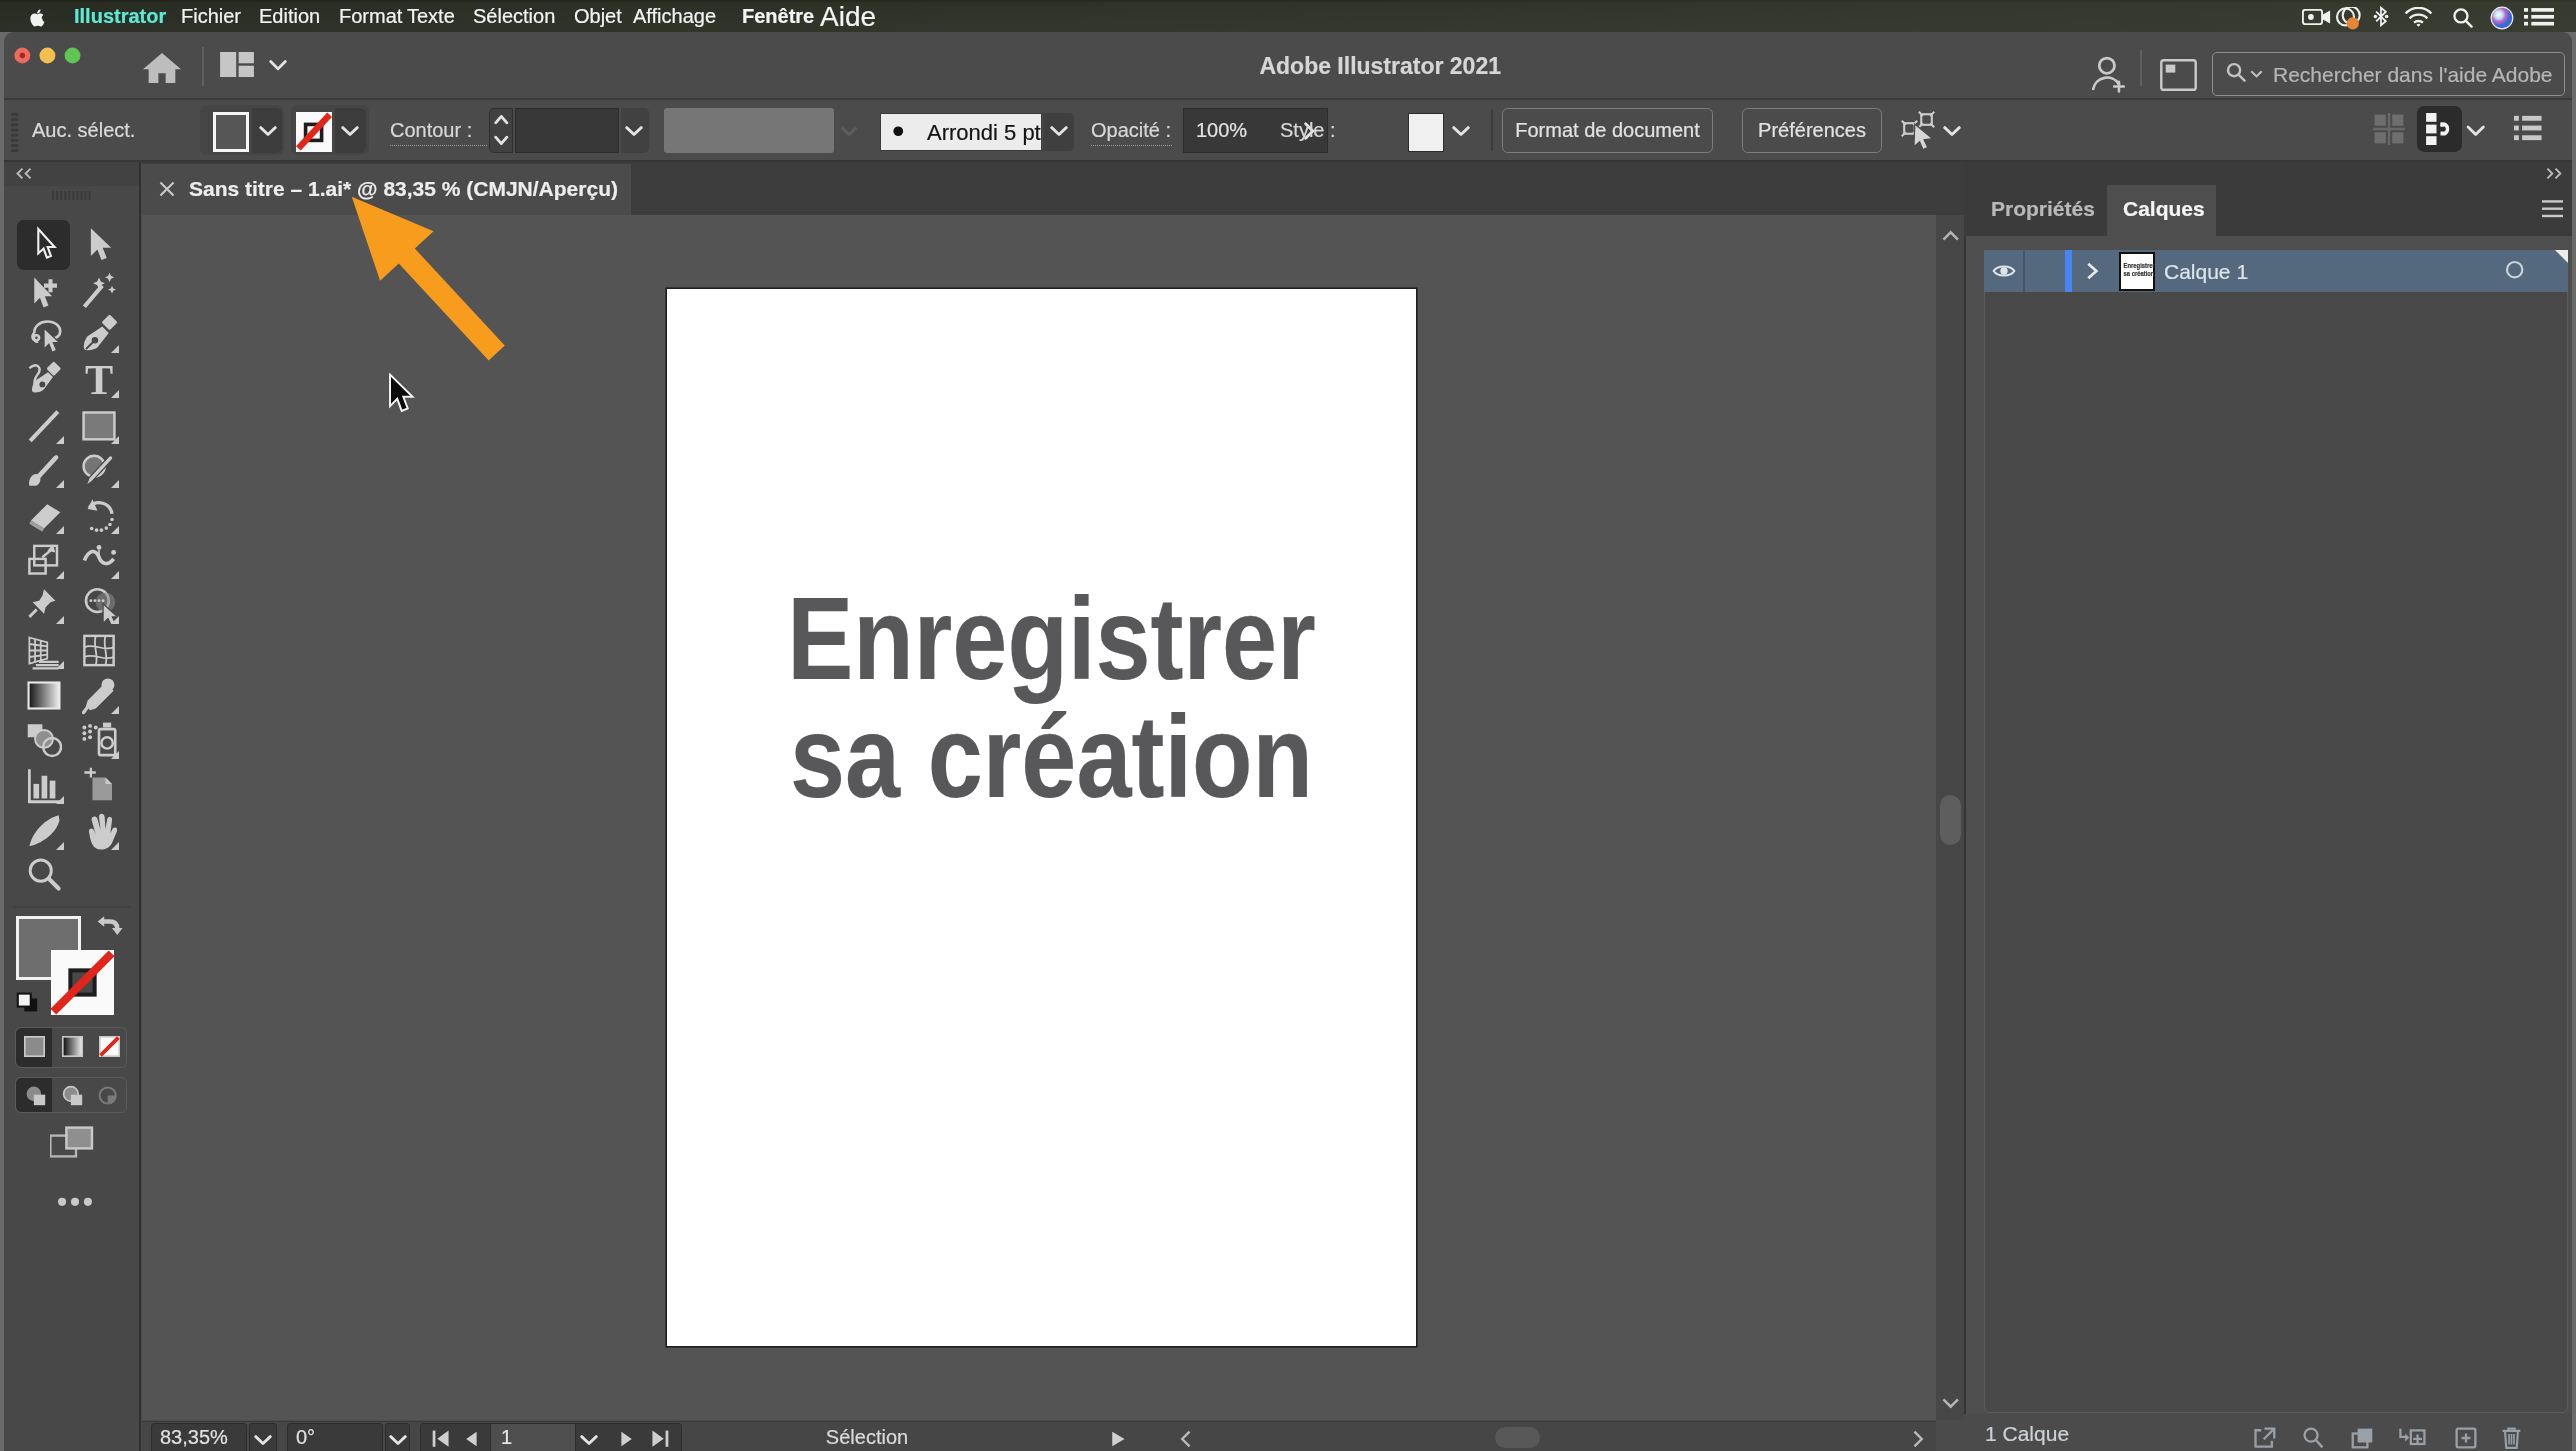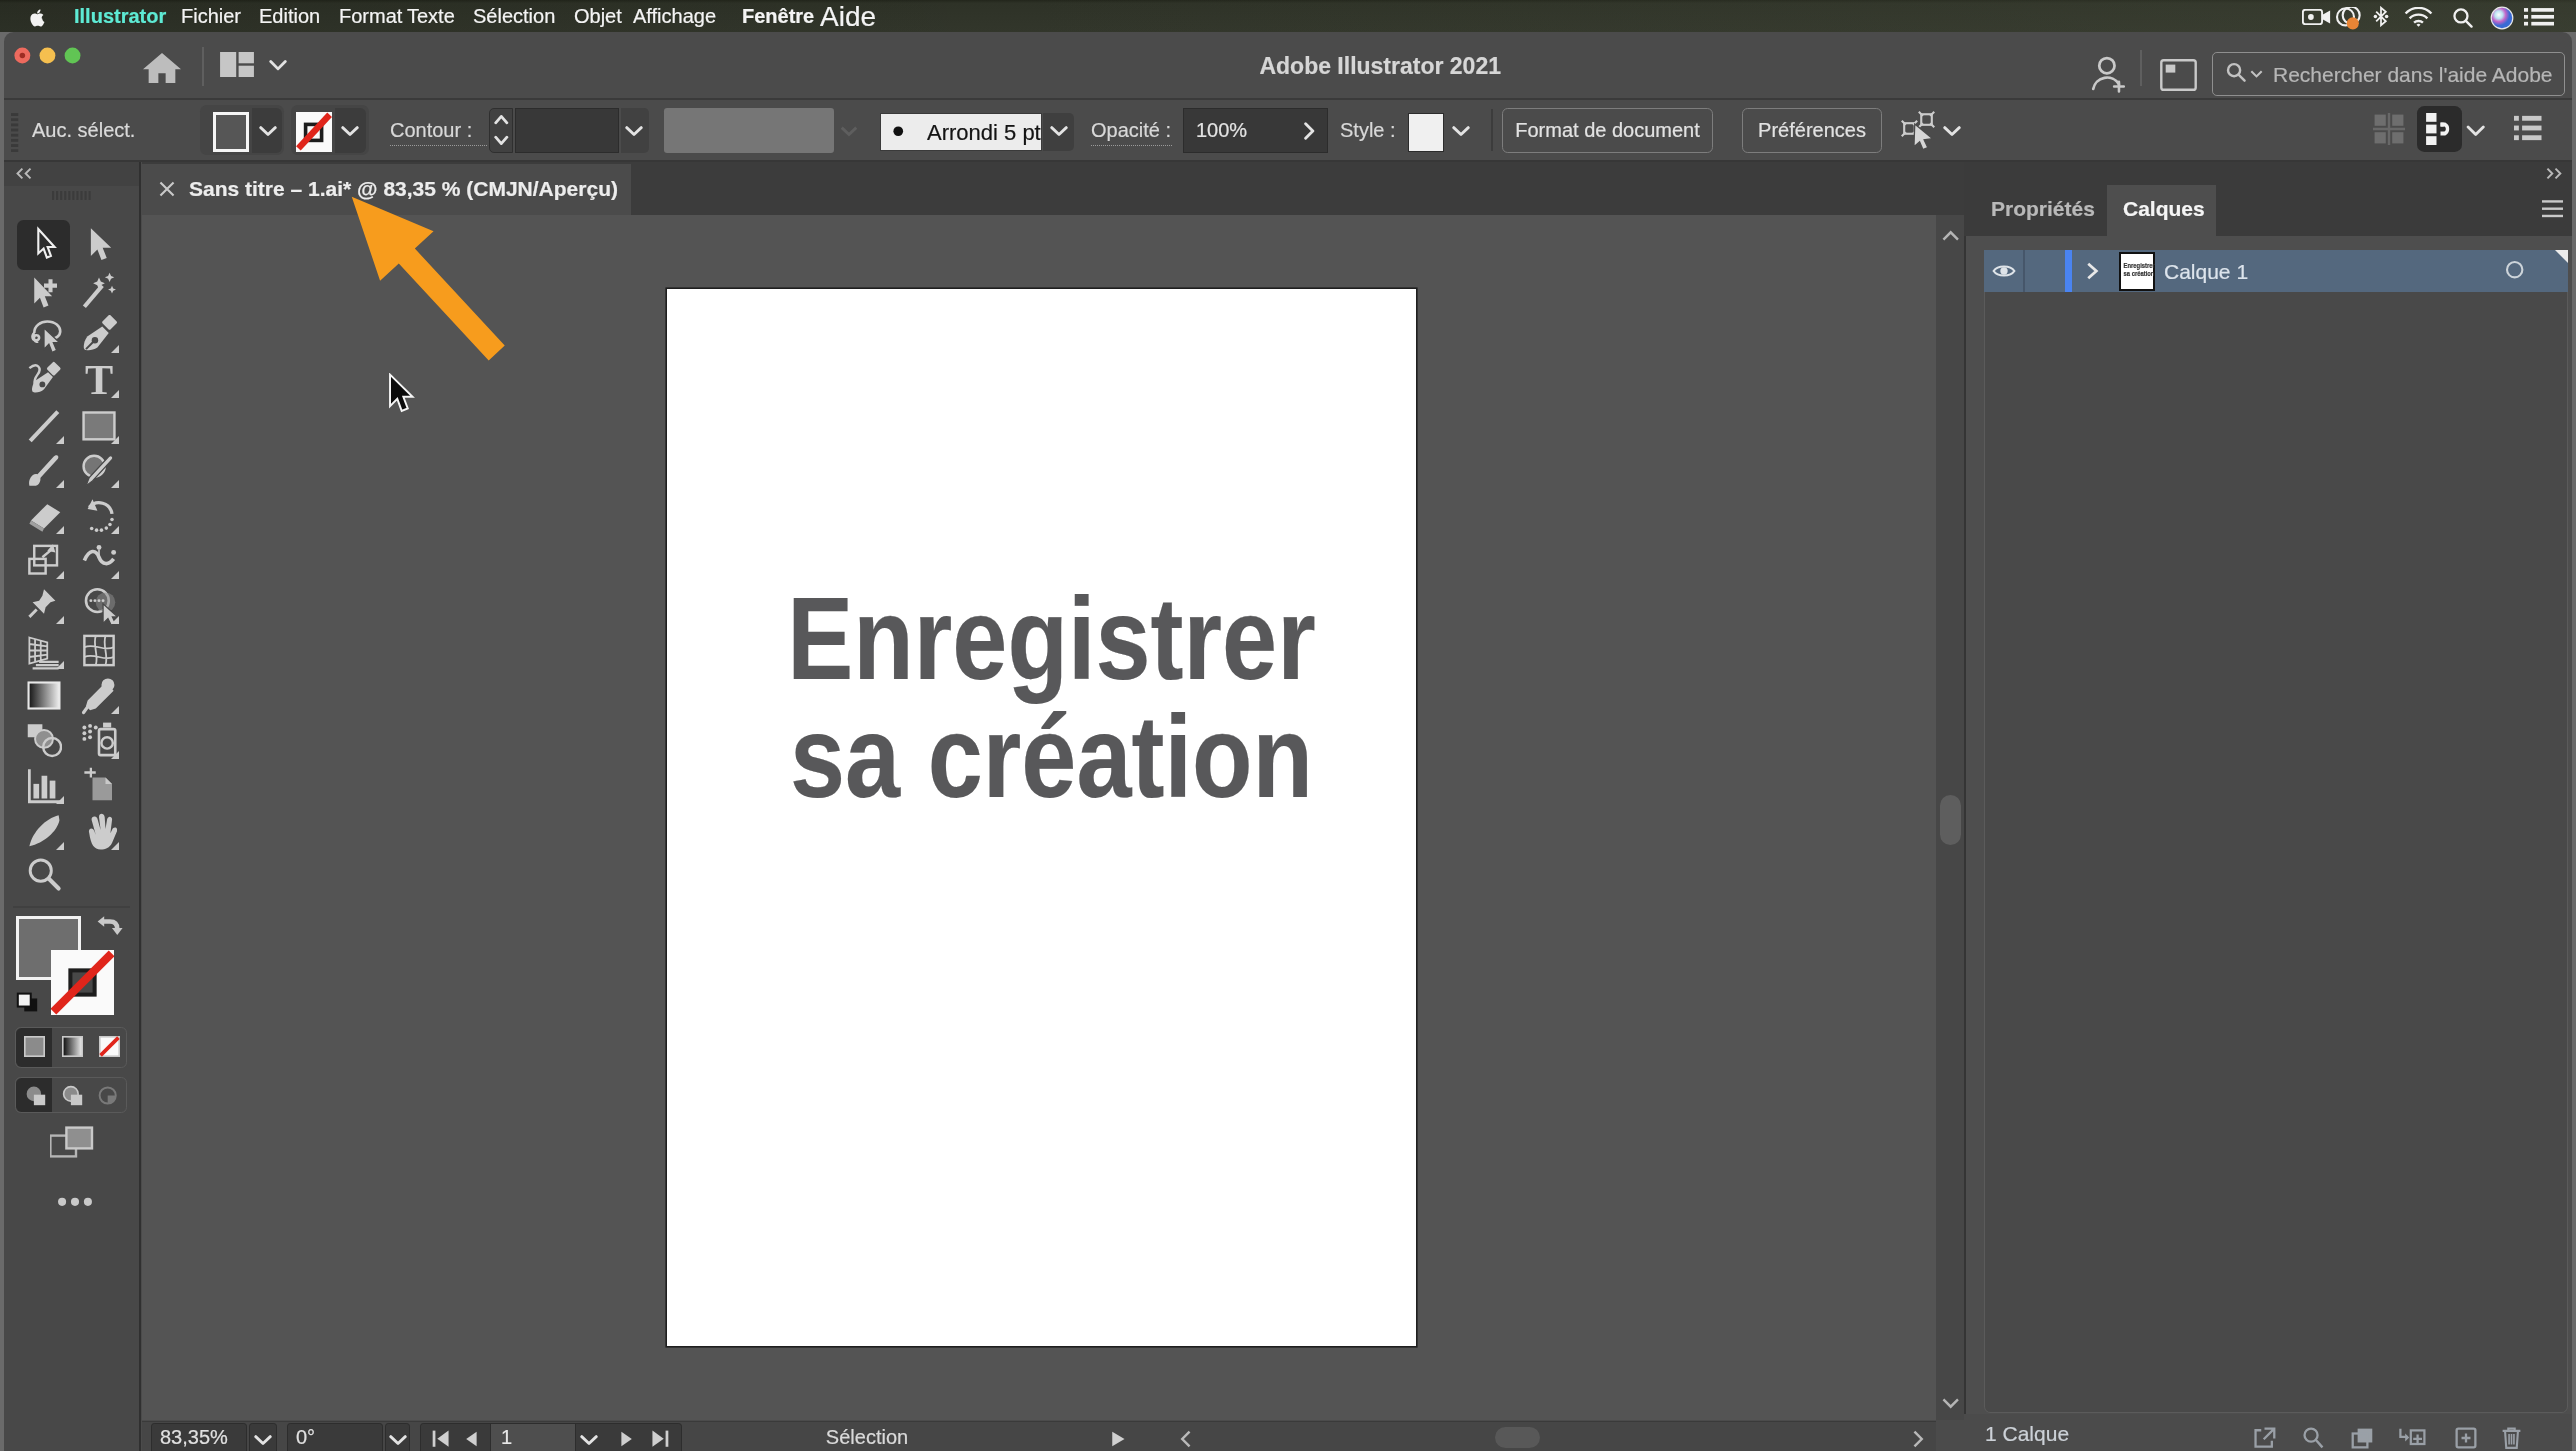--- a/index.html
+++ b/index.html
@@ -165,21 +165,21 @@
 <svg class="a" style="left:1050px;top:126px" width="18" height="10.5" viewBox="0 0 22 13">
     <path class="chev" d="M2 2 L11 10.5 L20 2"></path>
   </svg>
 <div class="a" style="left:1091px;top:119px;width:81px;height:24px;color:#d8d8d8;font-size:20px;line-height:23px;border-bottom:1.6px dotted #9a9a9a;padding-bottom:1.6px;">Opacité&nbsp;:</div>
 <div class="a" style="left:1183px;top:108px;width:115px;height:45px;background:#383838;border:0.8px solid #2c2c2c;box-sizing:border-box;"></div>
 <div class="a" style="left:1196px;top:119px;width:81px;height:23px;color:#e3e3e3;font-size:20px;line-height:23px;">100%</div>
 <div class="a" style="left:1297px;top:108px;width:31px;height:45px;background:#383838;border:0.8px solid #2c2c2c;box-sizing:border-box;border-left:none;"></div>
 <svg class="a" style="left:1304px;top:122px" width="11.3" height="18" viewBox="0 0 14 22">
     <path class="chev" d="M2 2 L11 11 L2 20"></path>
   </svg>
-<div class="a" style="left:1340px;top:119px;width:65px;height:23px;color:#d8d8d8;font-size:20px;line-height:23px;">Style&nbsp;:</div>
+<div class="a" style="left:1280px;top:119px;width:65px;height:23px;color:#d8d8d8;font-size:20px;line-height:23px;">Style&nbsp;:</div>
 <div class="a" style="left:1408px;top:113px;width:36px;height:39px;background:#f0f0f0;border:0.8px solid #2c2c2c;box-sizing:border-box;"></div>
 <svg class="a" style="left:1452px;top:126px" width="18" height="10.5" viewBox="0 0 22 13">
     <path class="chev" d="M2 2 L11 10.5 L20 2"></path>
   </svg>
 <div class="a" style="left:1491px;top:109px;width:1.6px;height:42px;background:#3c3c3c;"></div>
 <div class="a" style="left:1502px;top:108px;width:211px;height:45px;color:#e2e2e2;font-size:20px;line-height:42px;text-align:center;border:1.6px solid #7d7d7d;border-radius:5.7px;box-sizing:border-box;">Format de document</div>
 <div class="a" style="left:1742px;top:108px;width:140px;height:45px;color:#e2e2e2;font-size:20px;line-height:42px;text-align:center;border:1.6px solid #7d7d7d;border-radius:5.7px;box-sizing:border-box;">Préférences</div>
 <svg class="a" style="left:1900px;top:111px" width="36" height="39" viewBox="0 0 44 48">
 <g stroke="#cccccc" stroke-width="2.6" fill="none">
 <rect x="5" y="15" width="13" height="13"></rect>

